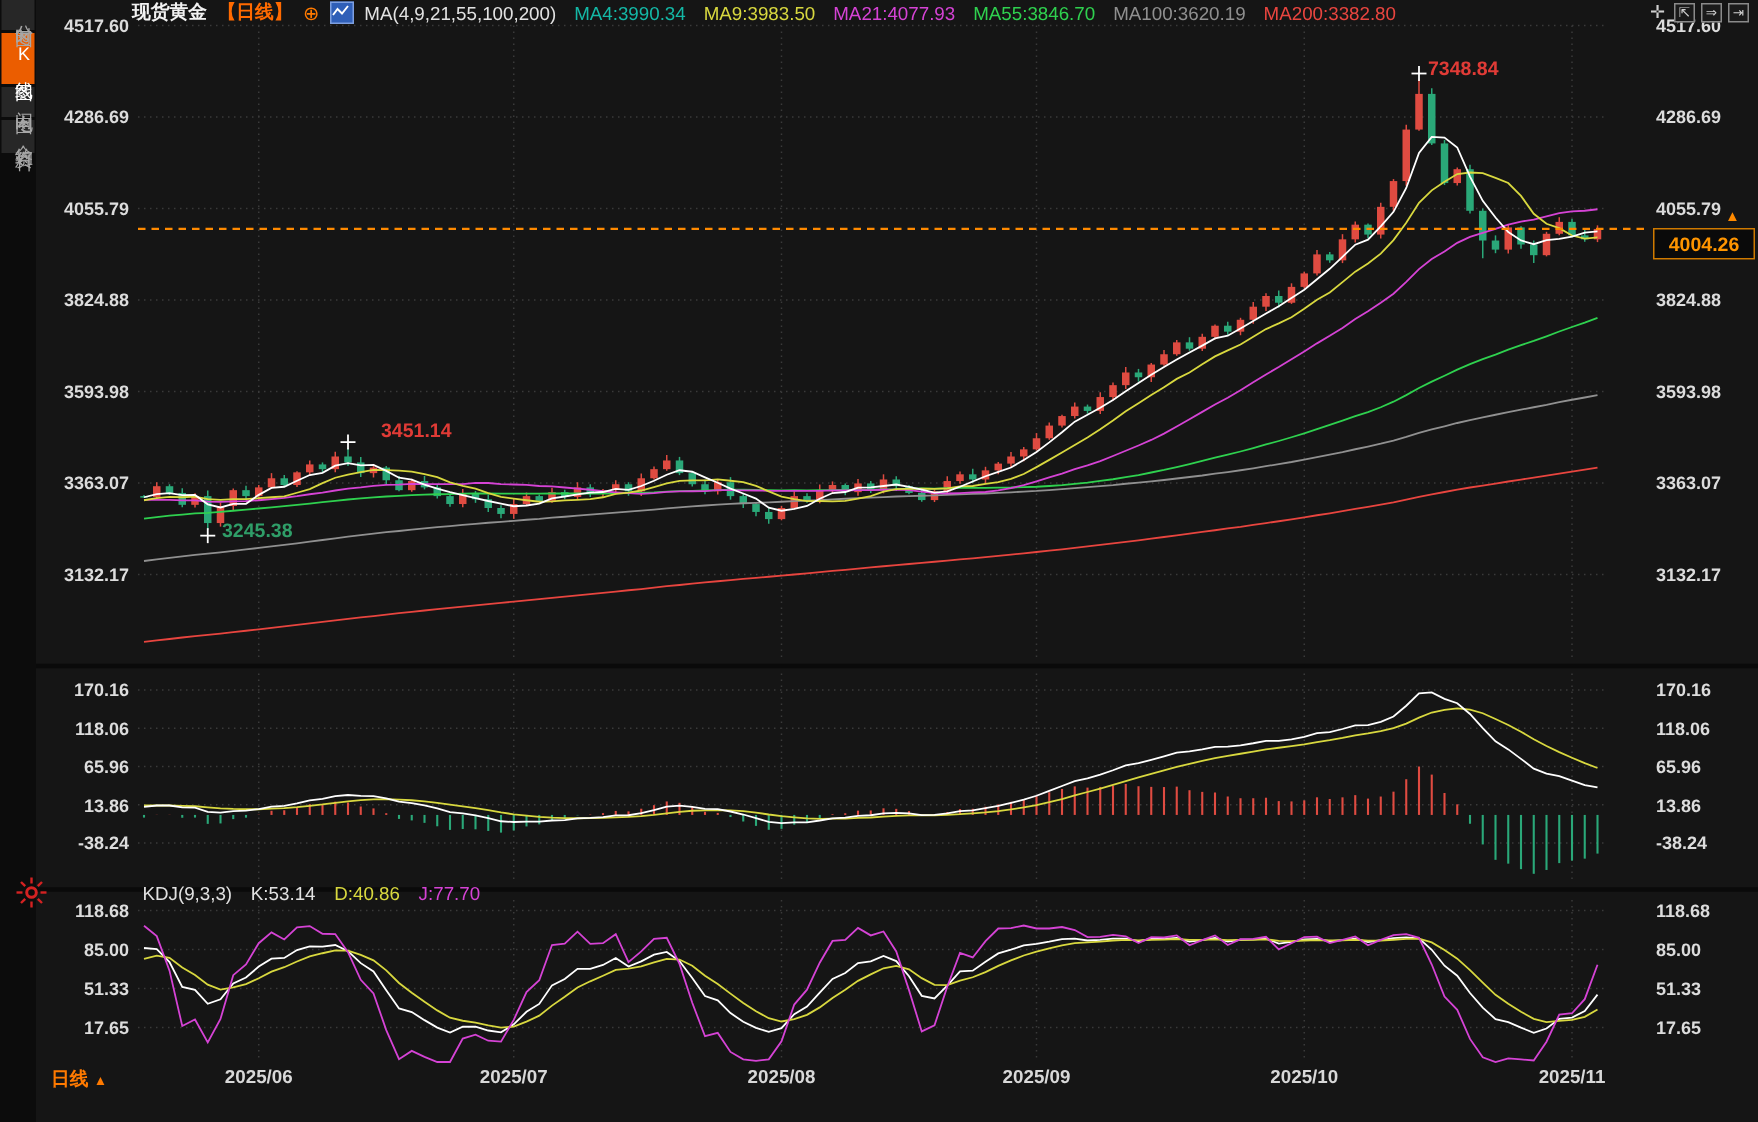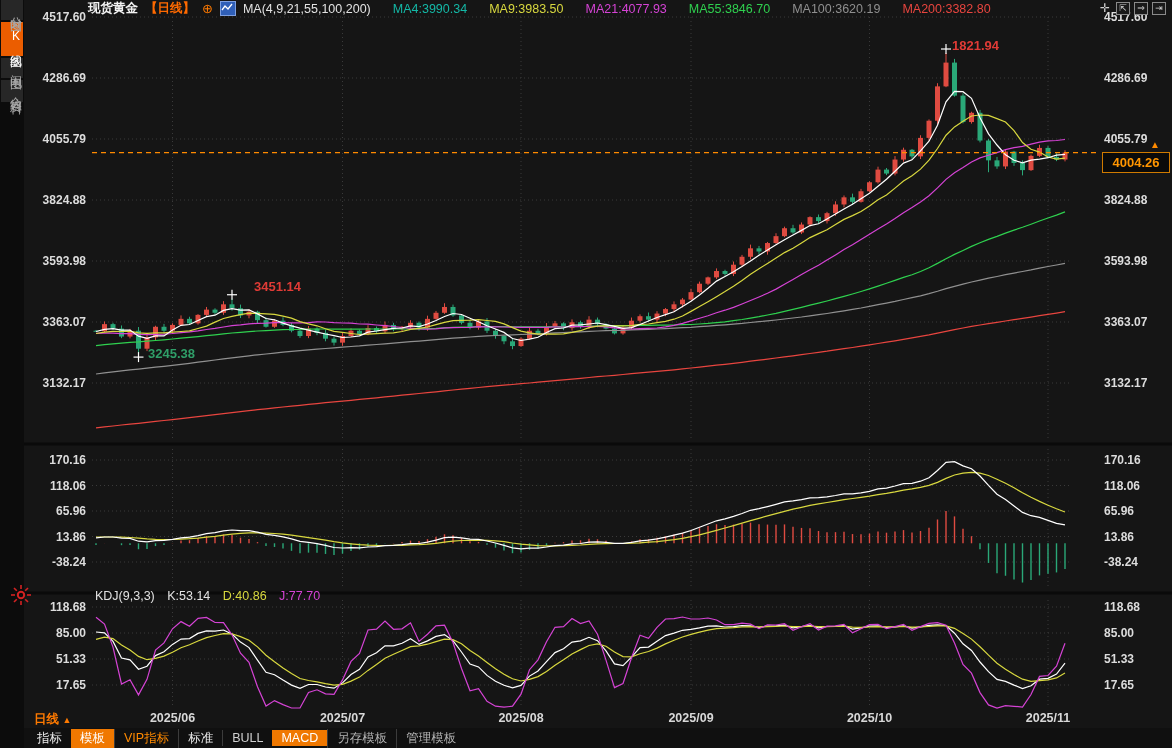--- a/index.html
+++ b/index.html
@@ -11,21 +11,21 @@
      background:#272727;color:#a8a8a8;font-size:12px;line-height:14px;
      writing-mode:vertical-rl;text-orientation:upright;letter-spacing:2px;cursor:pointer;margin-left:1px;}
   .side-item.active{background:#eb5d00;color:#fff;}
   
   #header{position:absolute;left:88px;top:0;height:17px;display:flex;align-items:center;gap:7px;
      font-size:12.5px;white-space:nowrap;z-index:4;}
   #symbol{color:#f2f2f2;font-weight:700;}
   #period{color:#ff6a00;font-weight:700;}
   #add-ind{color:#ff7a00;font-size:13px;line-height:13px;cursor:pointer;}
   #mini-chart{width:14px;height:13px;background:#2f5fb8;border:1px solid #7d9fe0;display:inline-block;}
-  #ma-legend{display:flex;gap:22px;}
+  #ma-legend{display:flex;gap:12px;}
   #ma-legend span{font-weight:400;}
   
   #toolbar{position:absolute;right:6px;top:2px;display:flex;gap:4px;z-index:6;}
   .tbico{width:14px;height:13px;border:1px solid #8a8a8a;box-sizing:border-box;color:#cfcfcf;
      font-size:9px;line-height:11px;text-align:center;cursor:pointer;background:#1a1a1a;}
   .tbico.noborder{border:none;background:none;font-size:12px;line-height:13px;}
   
   .axlbl{position:absolute;font-size:12px;font-weight:700;color:#dcdcdc;line-height:16px;}
   .axl-left{left:24px;width:62px;text-align:right;}
   .axl-right{left:1104px;text-align:left;}
@@ -510,42 +510,32 @@
   </div>
 
 
   <div class="indrow" style="top:589px;">
     <span class="c-white">KDJ(9,3,3)</span>
     <span class="c-white">K:53.14</span>
     <span class="c-yellow">D:40.86</span>
     <span class="c-magenta">J:77.70</span>
   </div>
 
-  <div id="anno-peak" class="anno" style="left:952px;top:38px;">1821.94</div>
+  <div id="anno-peak" class="anno" style="left:952px;top:38px;">7348.84</div>
   <div id="anno-june" class="anno" style="left:254px;top:279px;">3451.14</div>
   <div id="anno-low" class="anno" style="left:148px;top:346px;">3245.38</div>
   <div id="price-tag">4004.26</div>
   <div id="tag-arrow">▲</div>
 
   <div id="period-lbl">
     <span>日线</span>
     <span class="arr">▲</span>
   </div>
   <div id="dates"></div>
 
-  <div id="tabbar">
-      <span class="tab plain">指标</span>
-      <span class="tab active">模板</span>
-      <span class="tab vip">VIP指标</span>
-      <span class="tab plain">标准</span>
-      <span class="tab bull">BULL</span>
-      <span class="tab active">MACD</span>
-      <span class="tab muted">另存模板</span>
-      <span class="tab muted">管理模板</span>
-    </div>
 
 <div class="axlbl axl-left" style="top: 9px;">4517.60</div>
     <div class="axlbl axl-right" style="top: 9px;">4517.60</div>
     <div class="axlbl axl-left" style="top: 70px;">4286.69</div>
     <div class="axlbl axl-right" style="top: 70px;">4286.69</div>
     <div class="axlbl axl-left" style="top: 131px;">4055.79</div>
     <div class="axlbl axl-right" style="top: 131px;">4055.79</div>
     <div class="axlbl axl-left" style="top: 192px;">3824.88</div>
     <div class="axlbl axl-right" style="top: 192px;">3824.88</div>
     <div class="axlbl axl-left" style="top: 253px;">3593.98</div>

